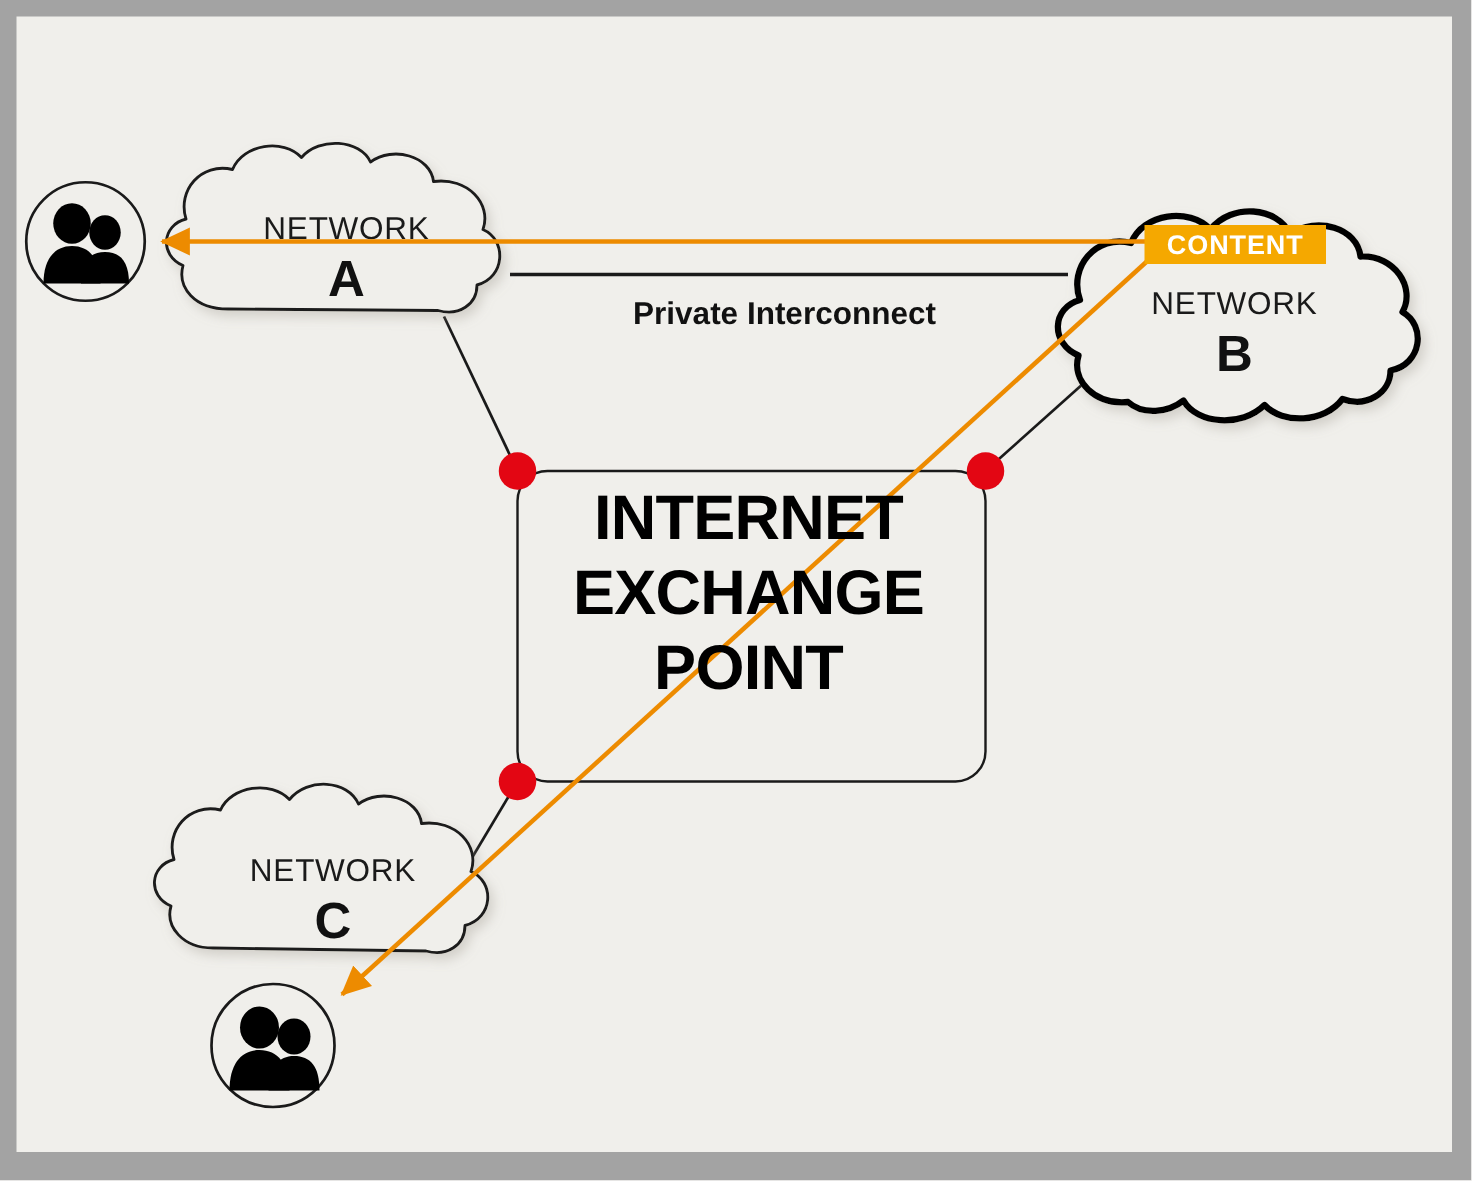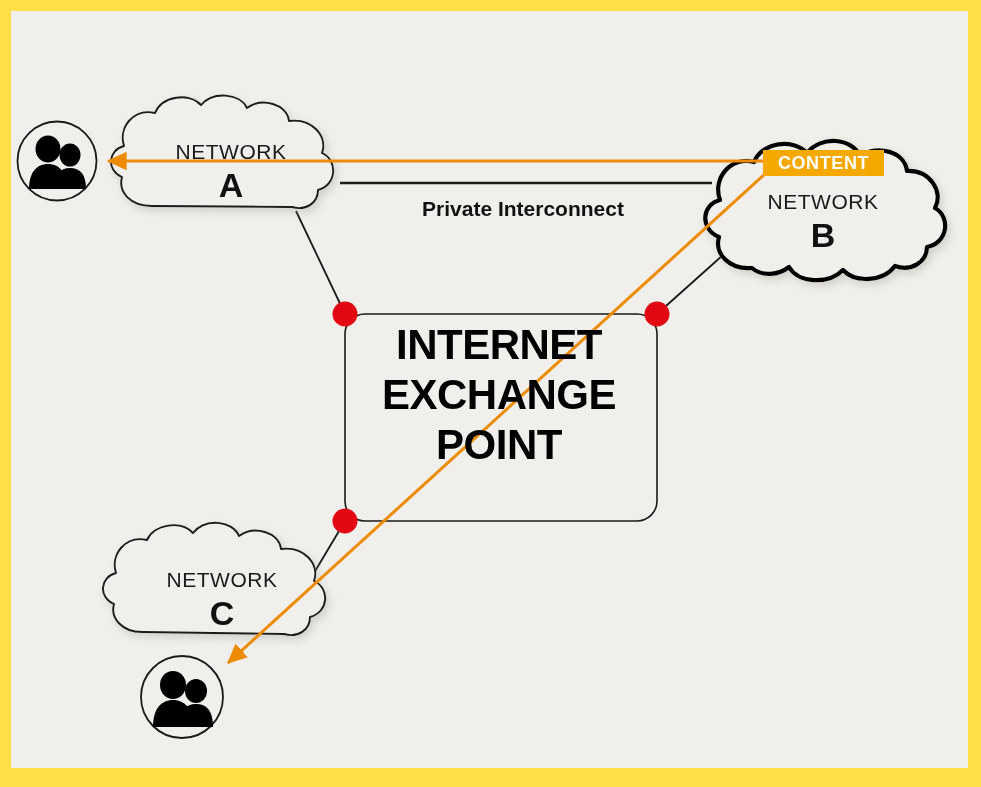--- a/index.html
+++ b/index.html
@@ -8,21 +8,21 @@
     background: #ffffff;
     width: 981px;
     height: 787px;
     overflow: hidden;
     font-family: "Liberation Sans", sans-serif;
   }
   #stage {
     position: relative;
     width: 981px;
     height: 787px;
-    background: #fde047;
+    background: #a3a3a3;
   }
   #canvas {
     position: absolute;
     left: 11px;
     top: 11px;
     width: 957px;
     height: 757px;
     background: #f0efeb;
   }
   svg.diagram {

